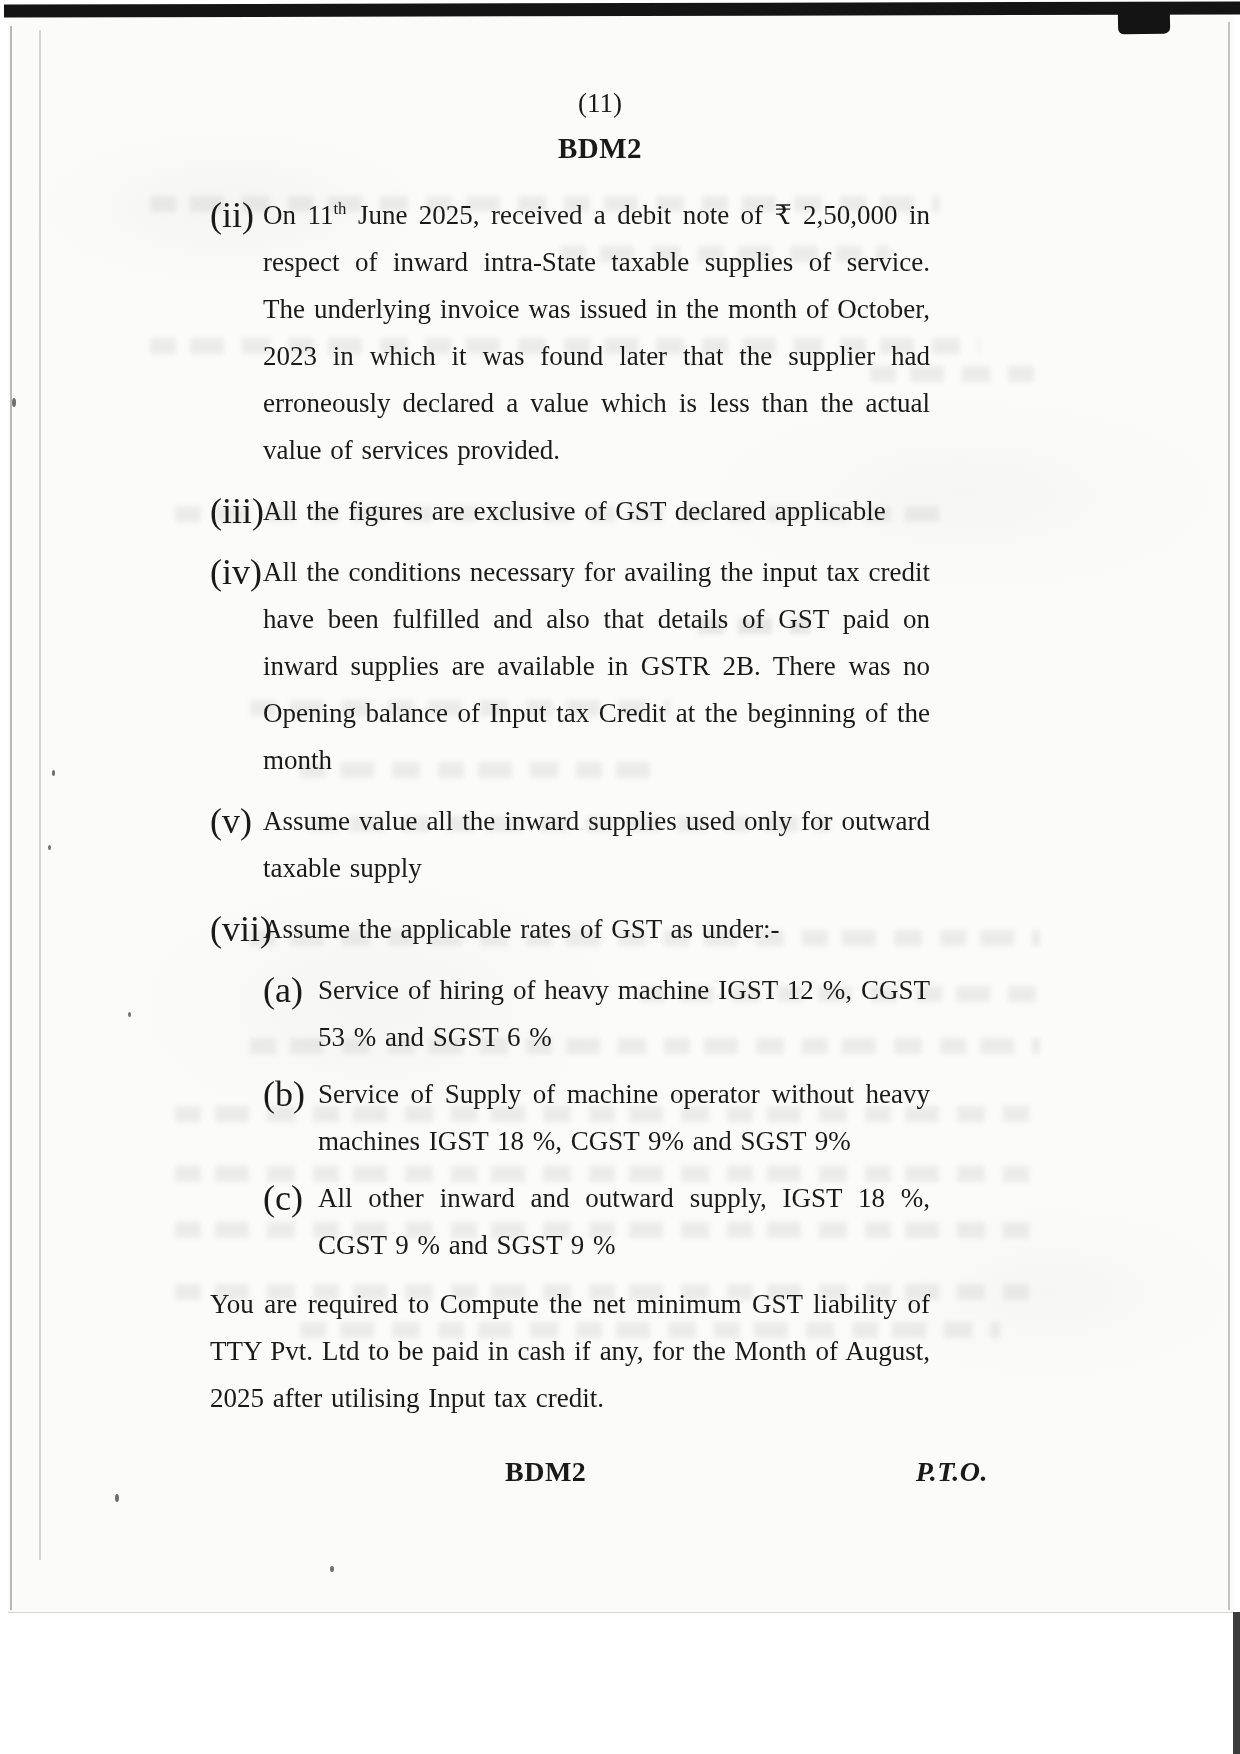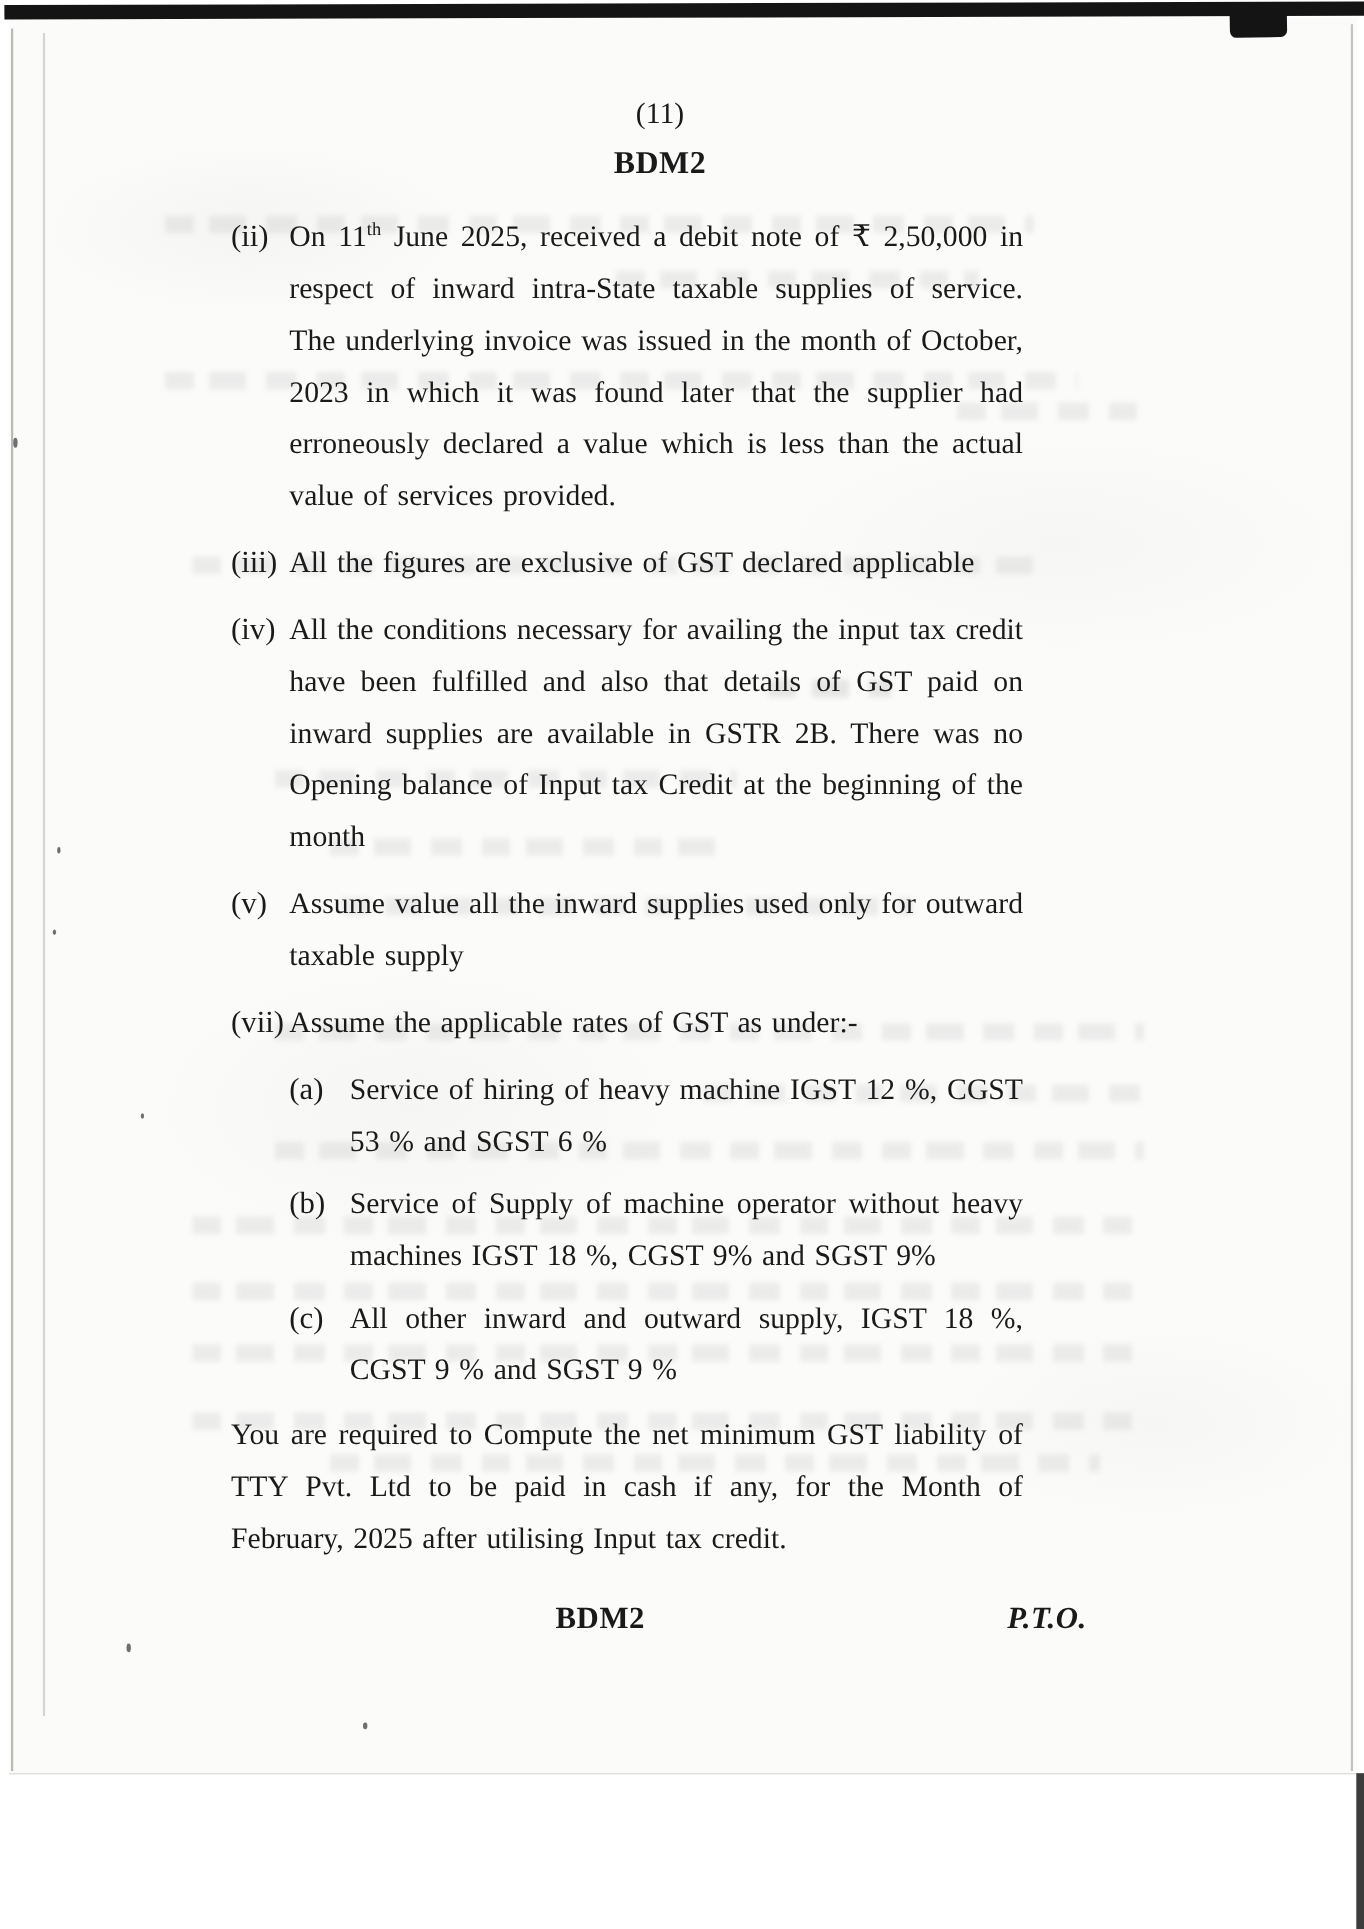--- a/index.html
+++ b/index.html
@@ -55,21 +55,21 @@
   }
   .header-code{
     text-align:center;font-size:29px;line-height:33px;font-weight:bold;
     margin-top:14px;letter-spacing:0.5px;
   }
   .items{margin-top:27px;}
   .item{
     display:grid;grid-template-columns:53px 1fr;
     margin:0 60px 14px 0;
   }
-  .item-label{font-size:28px;line-height:47px;}
+  .item-label{font-size:36px;line-height:47px;}
   .item-text{
     font-size:27px;line-height:47px;text-align:justify;
     word-spacing:2px;
   }
   .sub-items{margin-left:53px;}
   .sub-item{
     display:grid;grid-template-columns:55px 1fr;
     margin:6px 60px 10px 0;
   }
   .closing{
@@ -164,20 +164,20 @@
         <div class="sub-item">
           <span class="item-label">(b)</span>
           <span class="item-text">Service of Supply of machine operator without heavy machines IGST 18 %, CGST 9% and SGST 9%</span>
         </div>
         <div class="sub-item">
           <span class="item-label">(c)</span>
           <span class="item-text">All other inward and outward supply, IGST 18 %, CGST 9 % and SGST 9 %</span>
         </div>
       </div>
 
-      <div class="closing">You are required to Compute the net minimum GST liability of TTY Pvt. Ltd to be paid in cash if any, for the Month of February, 2025 after utilising Input tax credit.</div>
+      <div class="closing">You are required to Compute the net minimum GST liability of TTY Pvt. Ltd to be paid in cash if any, for the Month of August, 2025 after utilising Input tax credit.</div>
     </div>
   </div>
 
   <div class="footer-code">BDM2</div>
   <div class="footer-pto">P.T.O.</div>
 
 </div>
 
 </body></html>

